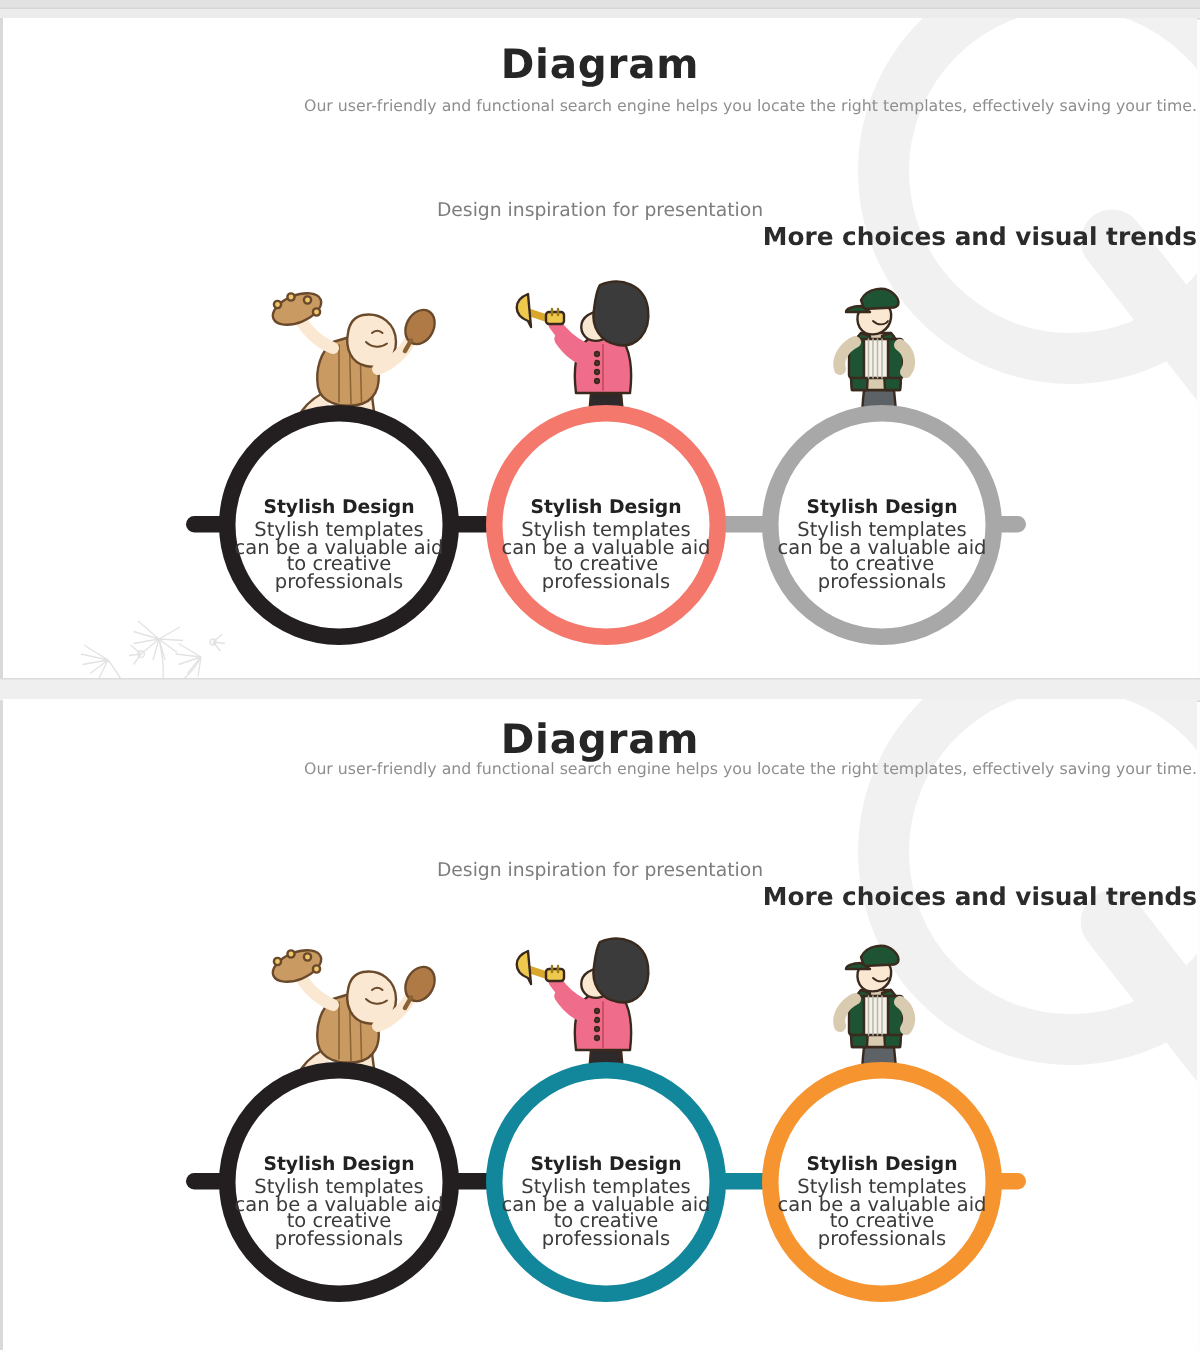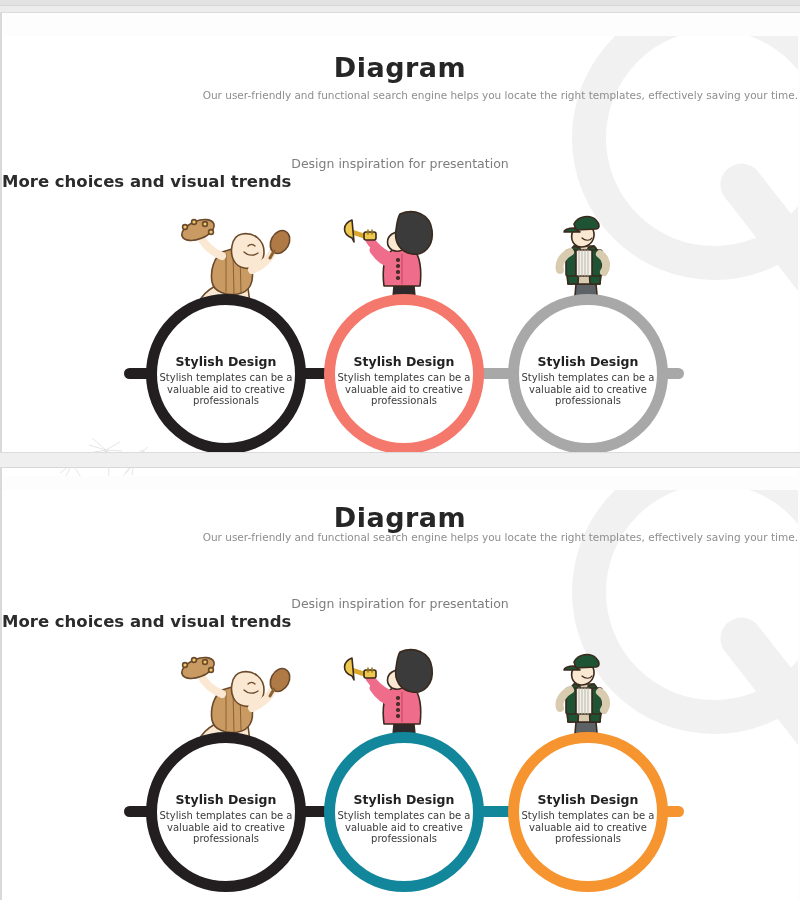--- a/index.html
+++ b/index.html
@@ -11,47 +11,47 @@
   }
   .page{position:relative;width:800px;height:900px;background:#fdfdfd;}
 
   
   .chrome{position:absolute;left:0;top:0;width:800px;height:12px;background:#e8e8e8;}
   .chrome .bar1{position:absolute;left:0;top:0;width:800px;height:5px;background:#e2e2e2;border-bottom:1px solid #d6d6d6;}
   .chrome .bar2{position:absolute;left:0;top:6px;width:800px;height:6px;background:#ececec;border-bottom:1px solid #dcdcdc;}
   .edge-left{position:absolute;left:0;top:12px;width:2px;height:888px;background:#d9d9d9;}
 
   
-  .slide{position:absolute;left:2px;width:796px;background:#ffffff;overflow:hidden;margin-top:24px;}
+  .slide{position:absolute;left:2px;width:796px;background:#ffffff;overflow:hidden;}
   .slide-1{top:12px;height:440px;}
   .slide-2{top:466px;height:434px;}
   .divider{position:absolute;left:0;top:452px;width:800px;height:14px;background:#efefef;border-top:1px solid #dcdcdc;border-bottom:1px solid #d8d8d8;}
 
   
   .watermark{position:absolute;pointer-events:none;opacity:1;}
   .wm-ring{position:absolute;border-radius:50%;border:34px solid #f1f1f1;}
   .wm-handle{position:absolute;background:#f1f1f1;border-radius:24px;}
 
   
   .floral{position:absolute;opacity:.75;}
 
   
   .title{position:absolute;width:796px;text-align:center;font-weight:bold;color:#262626;letter-spacing:.5px;}
   .subtitle{position:absolute;width:796px;text-align:right;color:#8e8e8e;}
   .kicker{position:absolute;width:796px;text-align:center;color:#7d7d7d;}
-  .headline{position:absolute;width:796px;text-align:left;font-weight:bold;color:#2b2b2b;}
+  .headline{position:absolute;width:796px;text-align:right;font-weight:bold;color:#2b2b2b;}
 
   
   .nodes{position:absolute;left:0;width:796px;height:210px;}
   .node{position:absolute;width:160px;height:160px;}
   .ring{position:absolute;left:0;top:0;width:160px;height:160px;border-radius:50%;
         box-sizing:border-box;background:#ffffff;}
   .node-text{position:absolute;left:10px;top:60px;width:140px;text-align:center;}
   .node-title{font-weight:bold;font-size:12.5px;color:#222;line-height:16px;}
-  .node-body{font-size:10px;color:#3b3b3b;line-height:11.5px;margin-top:2px;}
+  .node-body{font-size:13px;color:#3b3b3b;line-height:11.5px;margin-top:2px;}
   .connector{position:absolute;height:11px;border-radius:6px;top:74px;}
 
   
   .fig{position:absolute;}
 </style>
 </head>
 <body>
 
 <div class="page">
 

